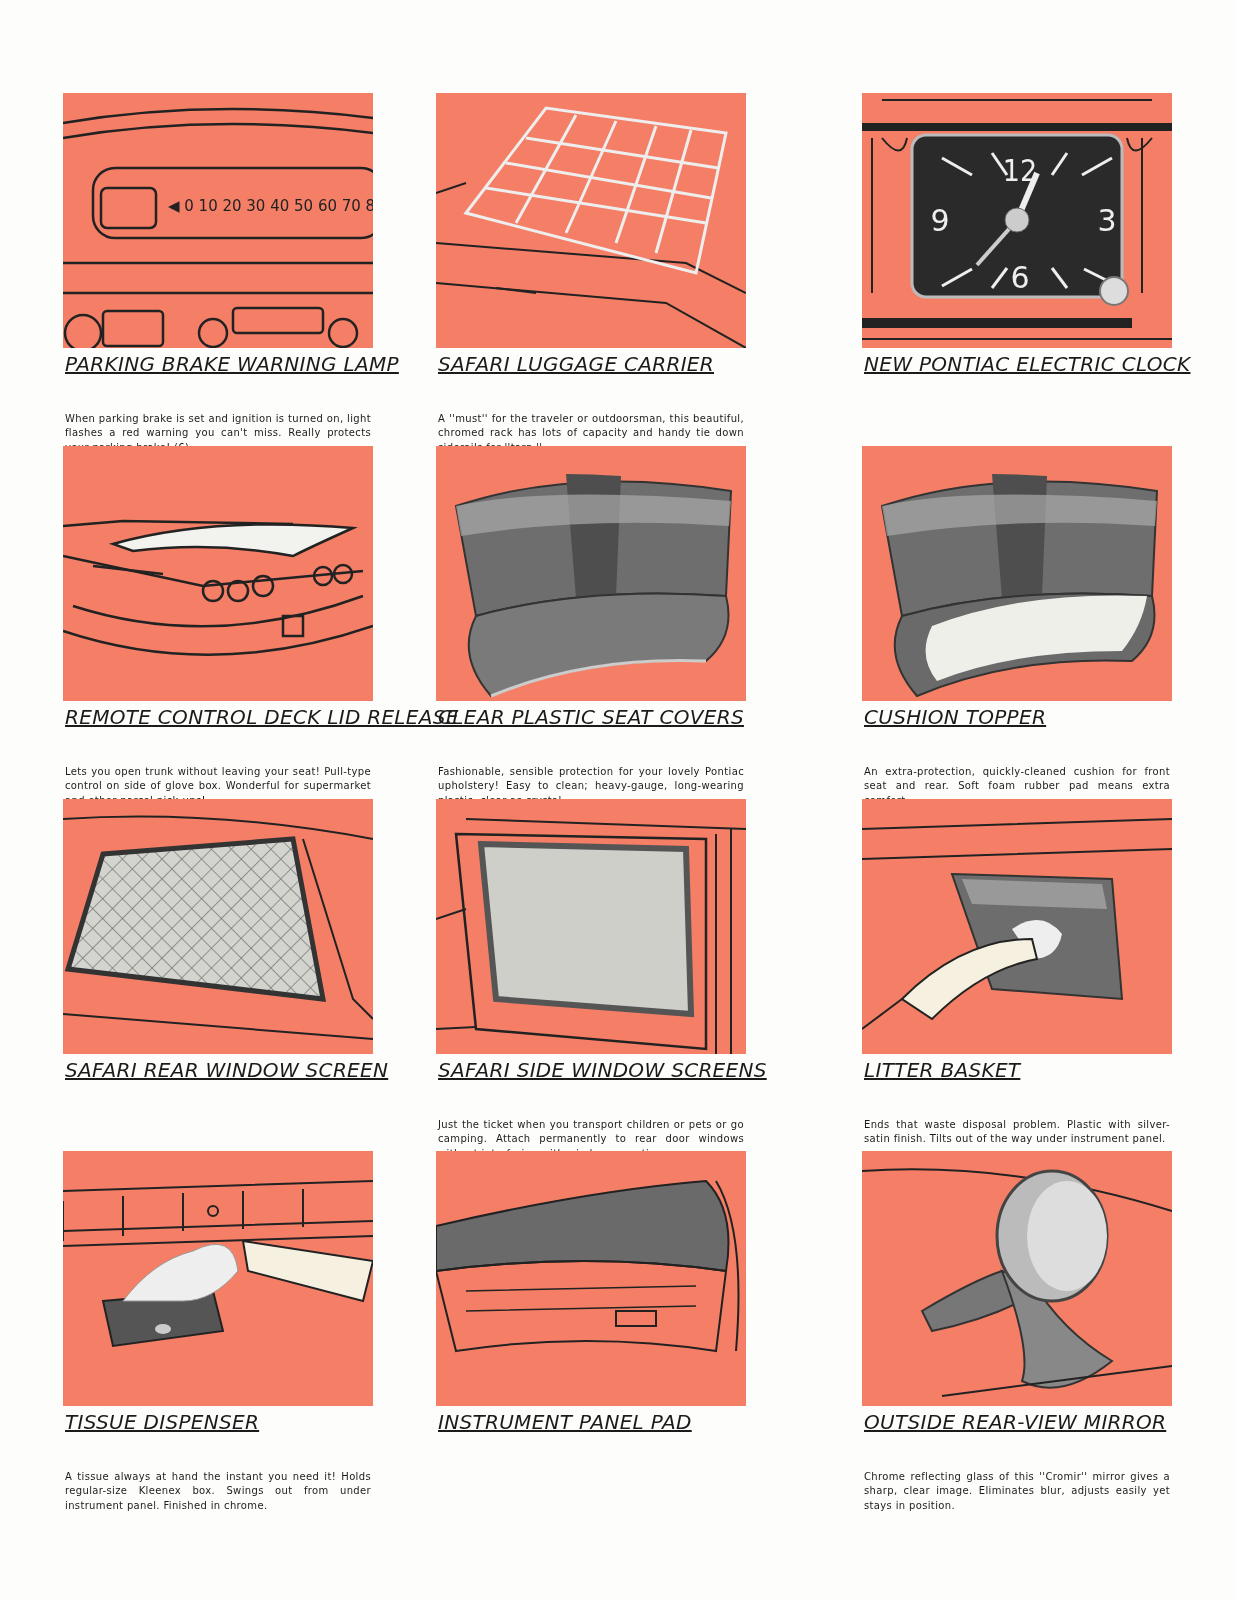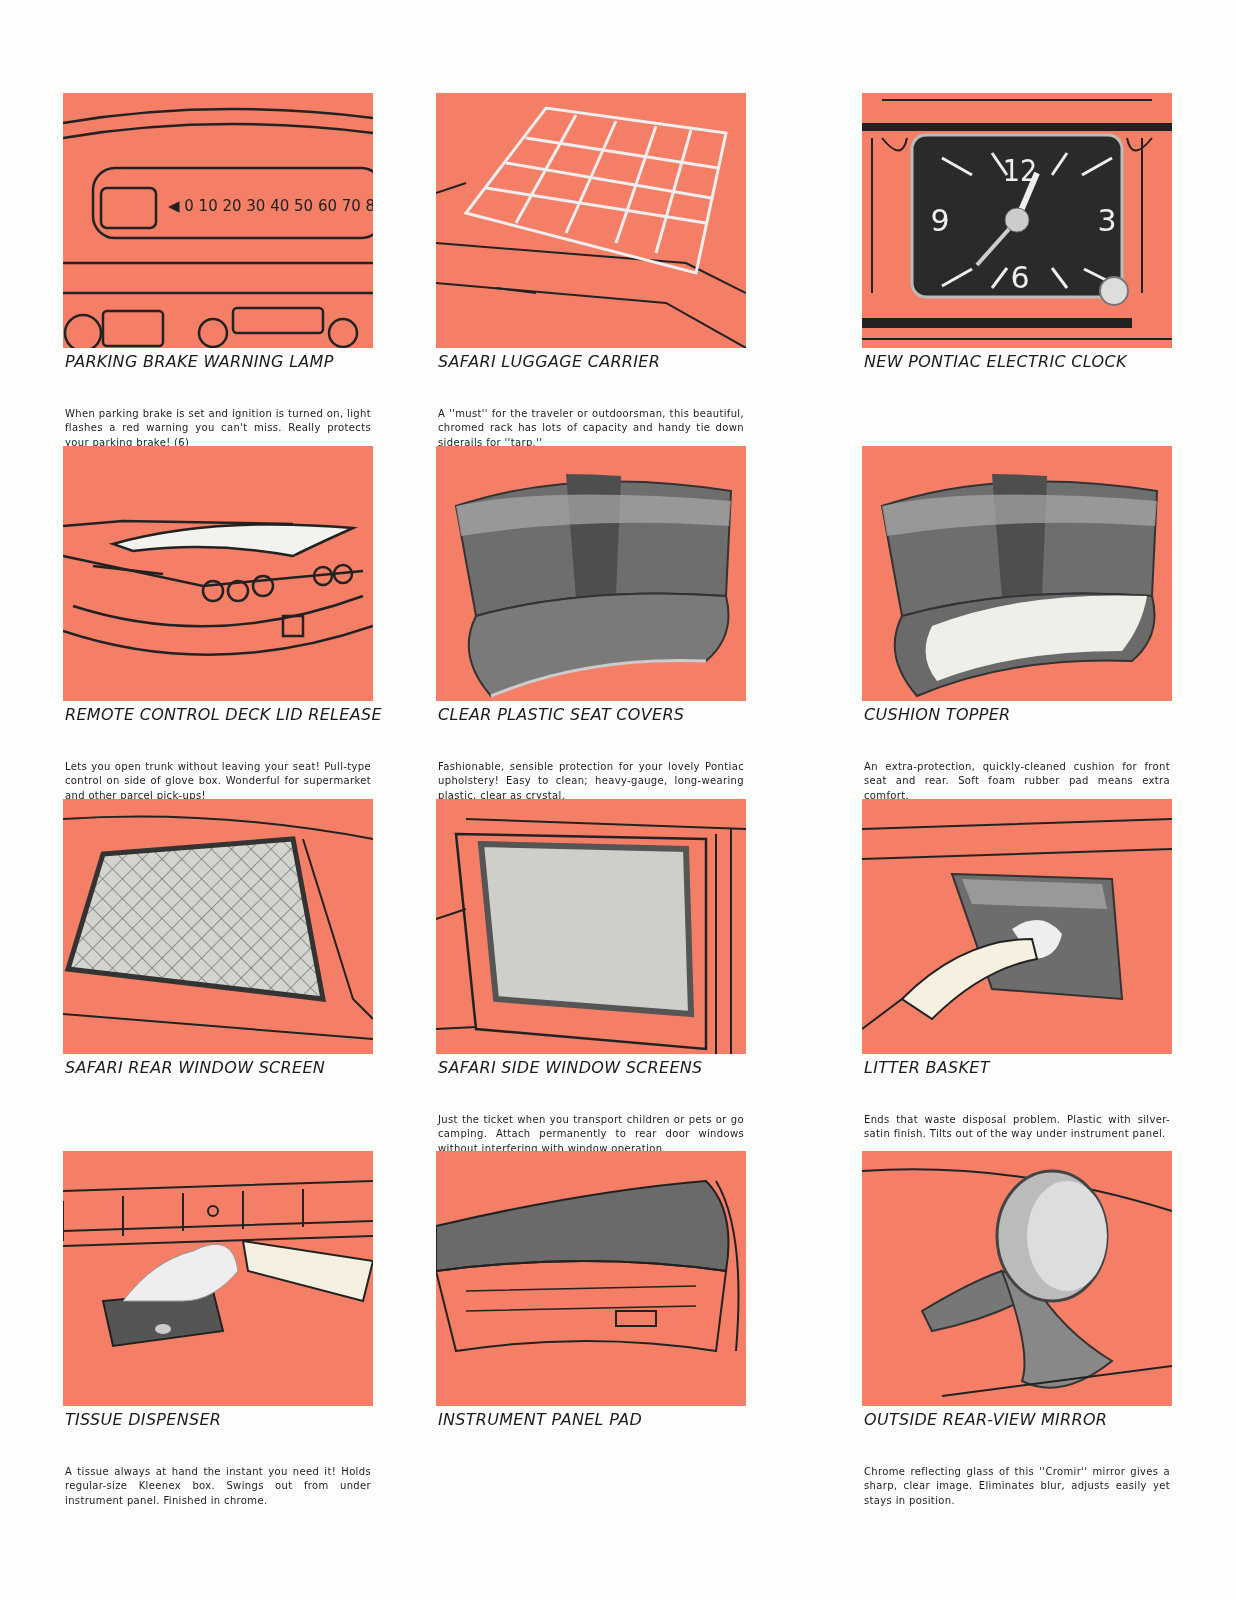--- a/index.html
+++ b/index.html
@@ -1,20 +1,20 @@
 <!DOCTYPE html>
 <html><head>
 <meta charset="utf-8">
 <style>
   html, body { margin: 0; padding: 0; background: #fdfdfb; }
   body { width: 1236px; height: 1600px; position: relative; font-family: "DejaVu Sans", sans-serif; color: #1b1b1b; overflow: hidden; }
   .card { position: absolute; width: 320px; }
   .panel { width: 310px; height: 255px; background: #f47f66; position: relative; overflow: hidden; }
   .panel svg { position: absolute; left: 0; top: 0; width: 100%; height: 100%; }
-  .title { font-style: italic; font-size: 16px; letter-spacing: 0.3px; margin: 4px 0 5px 2px; white-space: nowrap; }
+  .title { font-style: italic; font-size: 20px; letter-spacing: 0.3px; margin: 4px 0 5px 2px; white-space: nowrap; text-decoration: underline; }
   .desc { font-size: 10px; line-height: 14.3px; text-align: justify; width: 306px; margin-left: 2px; letter-spacing: 0.35px; margin-top: 36px; }
   .c0 { left: 63px; } .c1 { left: 436px; } .c2 { left: 849px; padding-left: 13px; }
   .r0 { top: 93px; } .r1 { top: 446px; } .r2 { top: 799px; } .r3 { top: 1151px; }
 </style>
 </head>
 <body>
 
 <div class="card c0 r0">
   <div class="panel">
     <svg viewBox="0 0 310 255" fill="none" stroke="#222" stroke-width="2.5">

